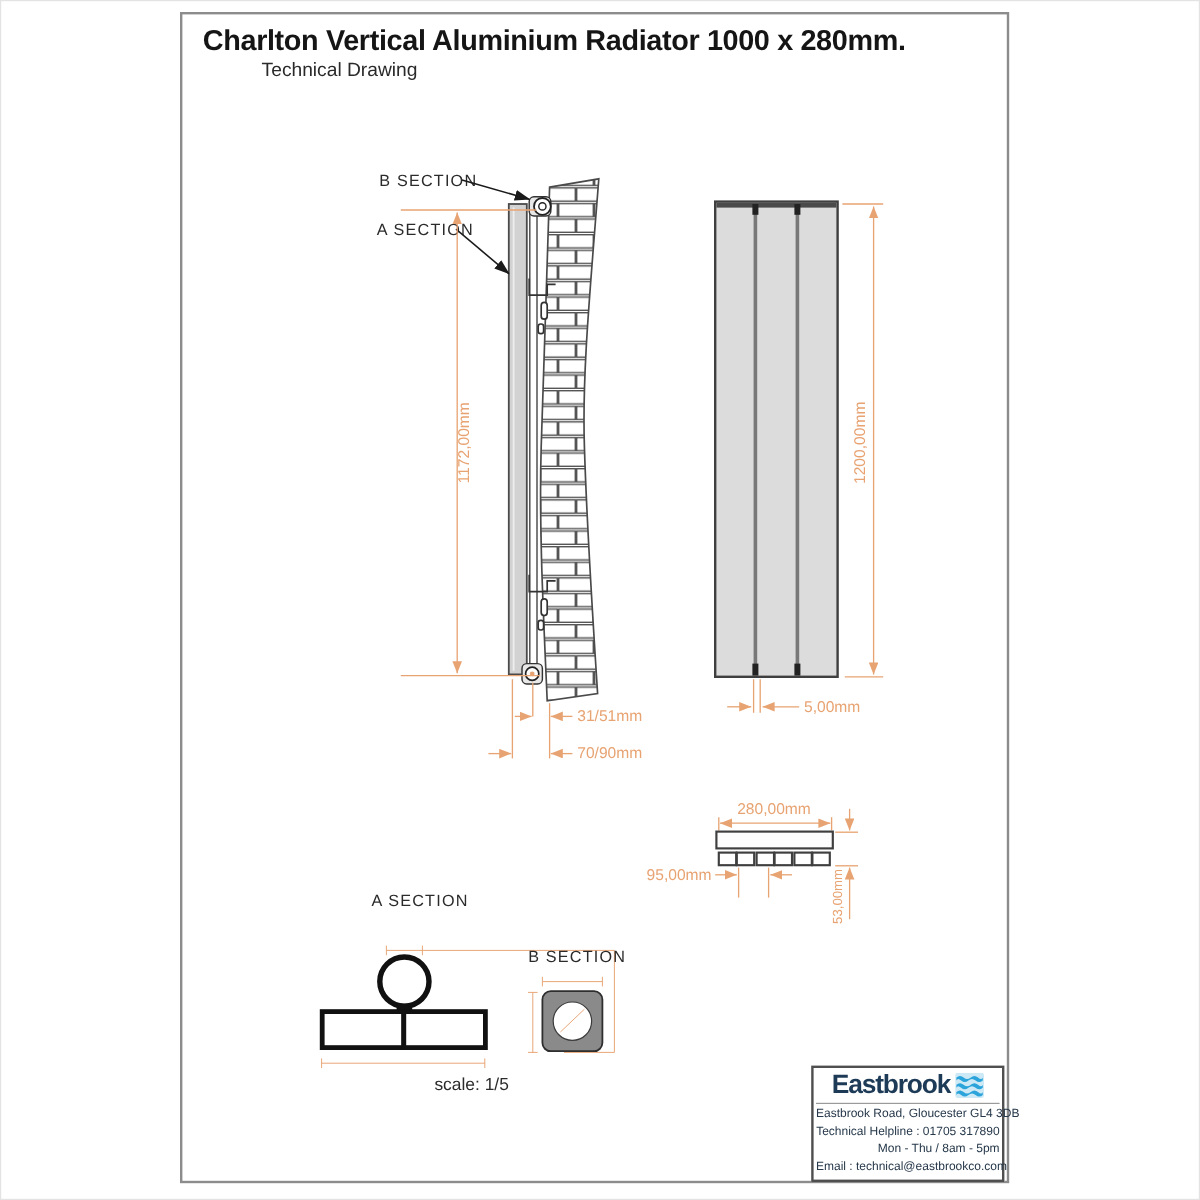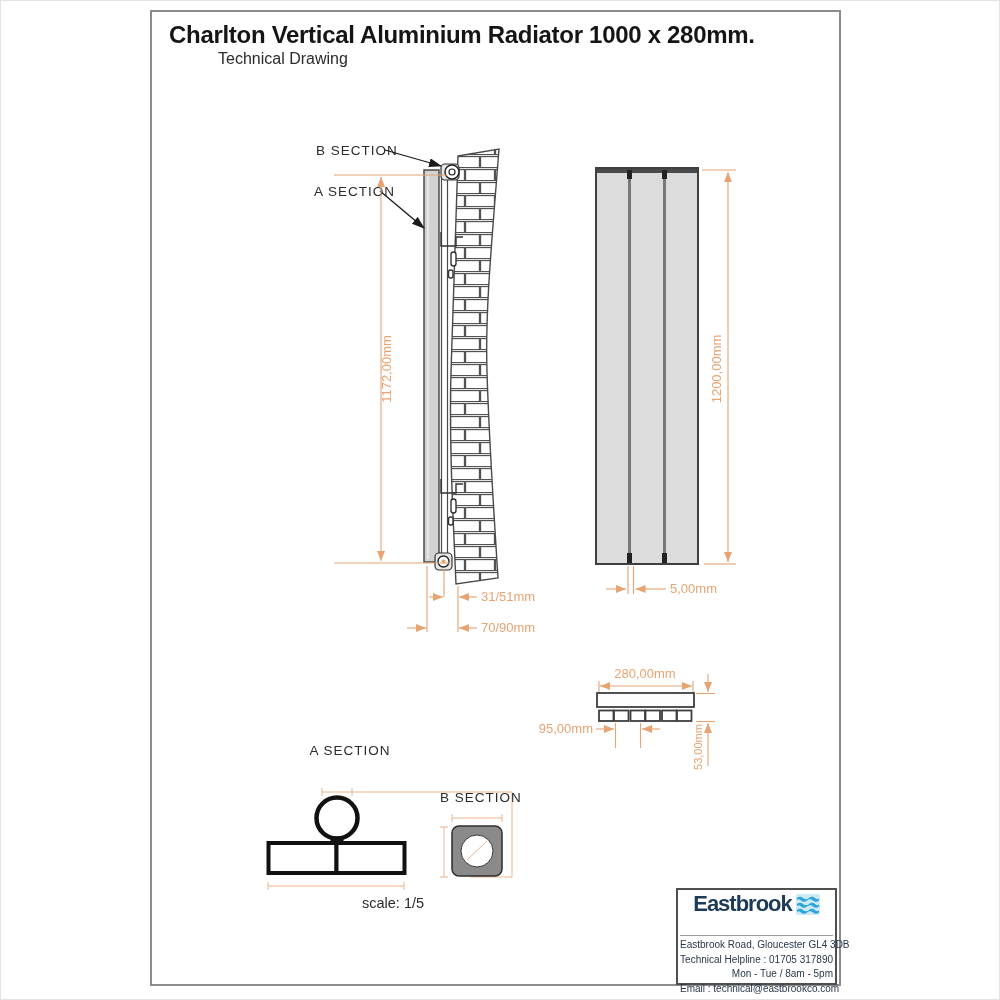--- a/index.html
+++ b/index.html
@@ -9,21 +9,21 @@
   .page-border{position:absolute;left:150px;top:10px;width:691px;height:976px;
     border:2px solid #8c8c8c;box-sizing:border-box;background:transparent;}
   .title{position:absolute;left:169px;top:21px;font-size:24px;font-weight:bold;
     color:#151515;letter-spacing:-0.3px;white-space:nowrap;}
   .subtitle{position:absolute;left:170px;top:50px;font-size:16px;color:#2a2a2a;white-space:nowrap;margin-left:48px;}
   svg.draw{position:absolute;left:0;top:0;}
   svg text{font-family:"Liberation Sans",sans-serif;}
   .footer-card{position:absolute;left:676px;top:888px;width:161px;height:97px;
     border:2px solid #4f4f4f;background:#fff;box-sizing:border-box;padding:3px 2px 0 2px;}
   .eb-logo-row{display:flex;align-items:flex-end;justify-content:center;gap:4px;
-    border-bottom:1px solid #9a9a9a;padding-bottom:20px;}
+    border-bottom:1px solid #9a9a9a;padding-bottom:4px;}
   .eb-name{font-size:22px;font-weight:bold;color:#1d3a57;letter-spacing:-1px;line-height:22px;}
   .eb-lines{padding-top:2px;}
   .eb-line{font-size:10px;line-height:14.5px;color:#26384a;text-align:right;white-space:nowrap;}
 </style>
 </head>
 <body>
 
 <div id="stage">
 
   <div class="page-border"></div>
@@ -209,18 +209,18 @@
       <svg width="24" height="21" viewBox="0 0 24 21">
         <rect x="0" y="0" width="24" height="21" rx="2" fill="#cde9f5"></rect>
         <path d="M1 4 Q 4 1.5, 7 4 T 13 4 T 19 4 T 23 4 L 23 6.5 Q 20 9, 17 6.5 T 11 6.5 T 5 6.5 T 1 6.5 Z" fill="#2aa4da"></path>
         <path d="M1 10 Q 4 7.5, 7 10 T 13 10 T 19 10 T 23 10 L 23 12.5 Q 20 15, 17 12.5 T 11 12.5 T 5 12.5 T 1 12.5 Z" fill="#2aa4da"></path>
         <path d="M1 16 Q 4 13.5, 7 16 T 13 16 T 19 16 T 23 16 L 23 18.5 Q 20 21, 17 18.5 T 11 18.5 T 5 18.5 T 1 18.5 Z" fill="#2aa4da"></path>
       </svg>
     </div>
     <div class="eb-lines">
       <div class="eb-line">Eastbrook Road, Gloucester GL4 3DB</div>
       <div class="eb-line">Technical Helpline : 01705 317890</div>
-      <div class="eb-line">Mon - Tue / 8am - 5pm</div>
+      <div class="eb-line">Mon - Thu / 8am - 5pm</div>
       <div class="eb-line">Email : technical@eastbrookco.com</div>
     </div>
   </div>
 
 </div>
 
 </body></html>

